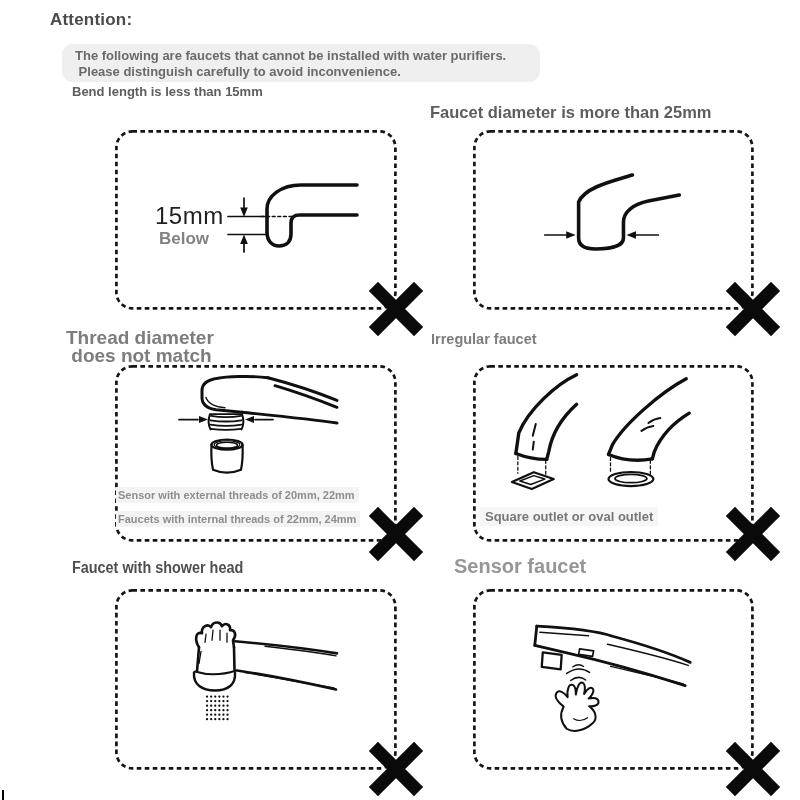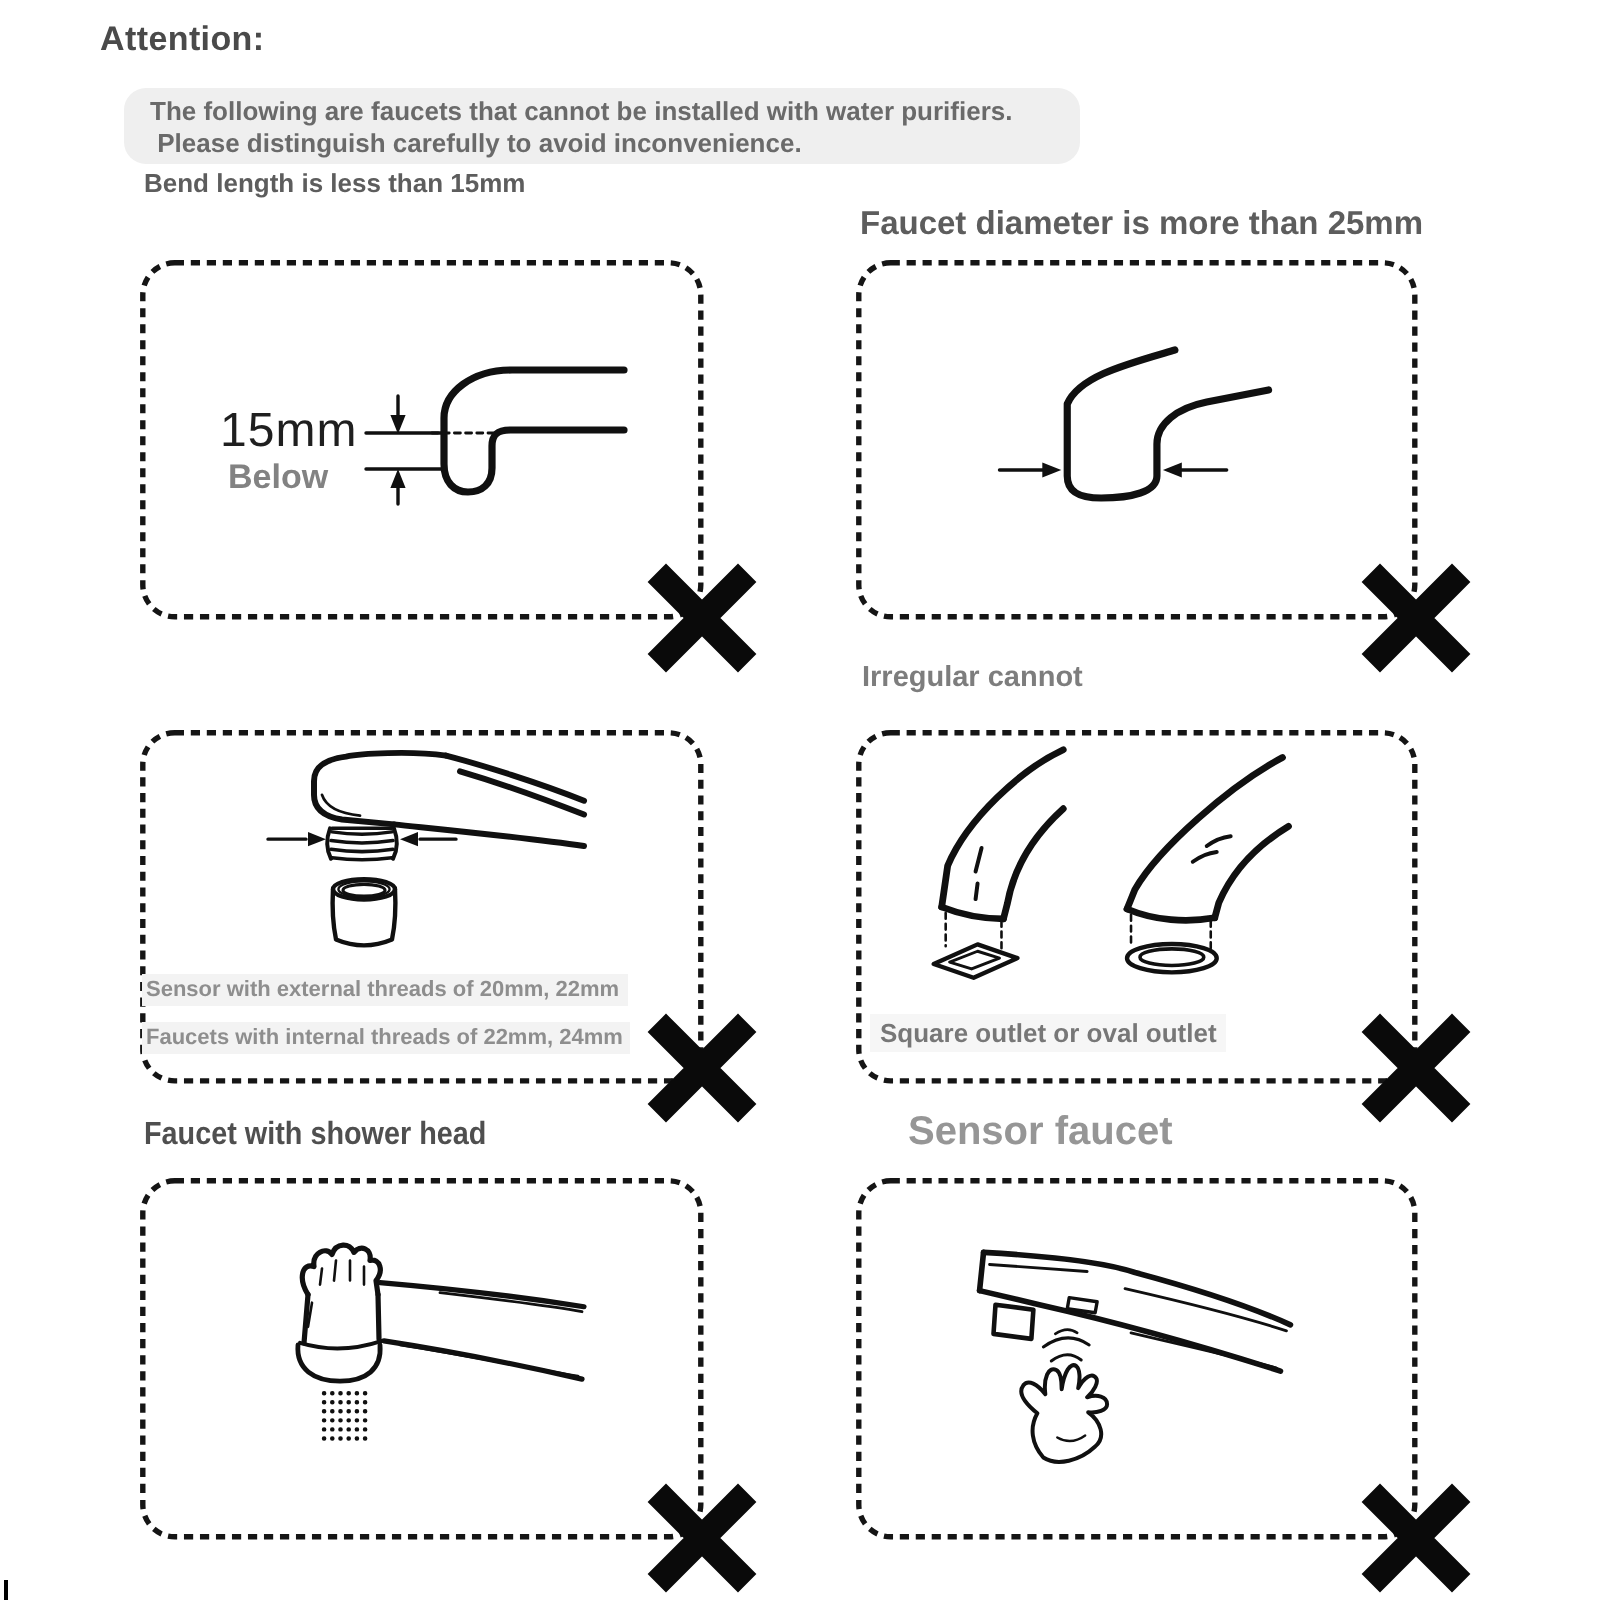--- a/index.html
+++ b/index.html
@@ -10,21 +10,21 @@
   .note{left:62px;top:44px;width:478px;height:38px;background:#efefef;
         font-size:13px;font-weight:bold;color:#6a6a6a;line-height:16px;
         padding:4px 0 0 13px;box-sizing:border-box;white-space:pre;border-radius:11px;}
   .ptitle{font-weight:bold;color:#5d5d5d;white-space:pre;}
   .t1{left:72px;top:84px;font-size:13px;}
   .t2{left:430px;top:103px;font-size:16.5px;}
   .t3{left:66px;top:329px;font-size:19px;line-height:18px;color:#7d7d7d;}
   .t4{left:431px;top:331px;font-size:14.5px;color:#7d7d7d;}
   .t5{left:72px;top:559px;font-size:16px;color:#4f4f4f;transform:scaleX(.9);transform-origin:left top;}
   .t6{left:430px;top:555px;font-size:20px;color:#969696;margin-left:24px;}
-  .panel{position:absolute;}
+  .panel{position:absolute;margin-left:45px;}
   .p1{left:70px;top:130px;width:282px;height:180px;}
   .p2{left:428px;top:130px;width:281px;height:180px;}
   .p3{left:70px;top:365px;width:282px;height:177px;}
   .p4{left:428px;top:365px;width:281px;height:177px;}
   .p5{left:70px;top:589px;width:282px;height:181px;}
   .p6{left:428px;top:589px;width:281px;height:181px;}
   .panel > svg.art{position:absolute;left:0;top:0;width:100%;height:100%;}
   .bd{fill:none;stroke:#151515;stroke-width:2.7;stroke-dasharray:4.6 3.4;}
   .ln{fill:none;stroke:#101010;stroke-linecap:round;stroke-linejoin:round;}
   .xmark{position:absolute;width:60px;height:60px;right:-29px;bottom:-29px;}
@@ -44,21 +44,22 @@
 <body>
 
 <div class="page">
 
   <div class="abs attention">Attention:</div>
 
   <div class="abs note"><span>The following are faucets that cannot be installed with water purifiers.</span><br><span> Please distinguish carefully to avoid inconvenience.</span></div>
 
   <div class="abs ptitle t1">Bend length is less than 15mm</div>
   <div class="abs ptitle t2">Faucet diameter is more than 25mm</div>
-  <div class="abs ptitle t4">Irregular cannot</div>
+  <div class="abs ptitle t3"><span>Thread diameter</span><br><span> does not match</span></div>
+  <div class="abs ptitle t4">Irregular faucet</div>
   <div class="abs ptitle t5">Faucet with shower head</div>
   <div class="abs ptitle t6">Sensor faucet</div>
 
   <div class="panel p1">
     <svg class="art" viewBox="0 0 282 180" preserveAspectRatio="none">
       <rect class="bd" x="1.4" y="1.4" rx="16" width="279" height="177"></rect>
       <path class="ln" stroke-width="3.6" d="M242,55 H186 C166,55 152,66 152,79 L152,102 C152,111 157,116 164,116 C171,116 176,112 176,104 L176,93 C176,87 179,85 185,85 H242"></path>
       <path class="ln" stroke-width="1.4" stroke-dasharray="3 2.6" d="M146,86.5 H178"></path>
       <path class="ln" stroke-width="1.7" d="M113,86.5 H152 M113,104.5 H152"></path>
       <path class="ln" stroke-width="1.7" d="M129,68 V79 M129,122 V112"></path>

